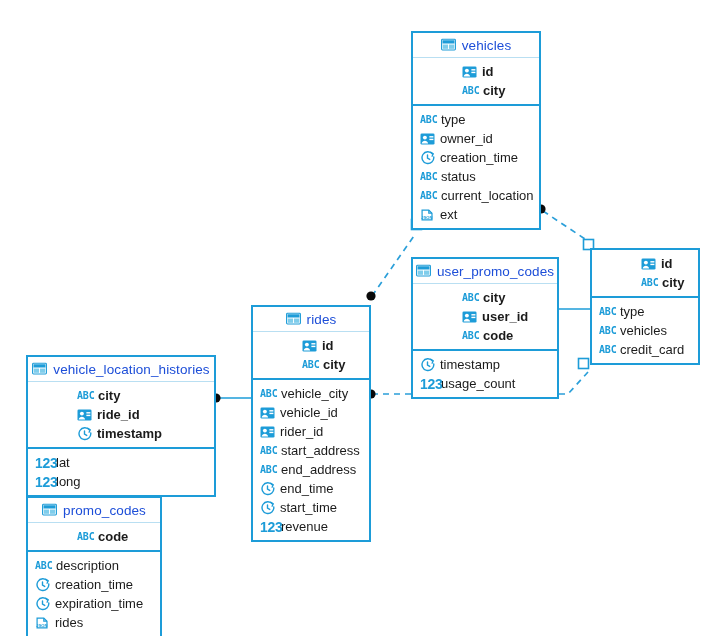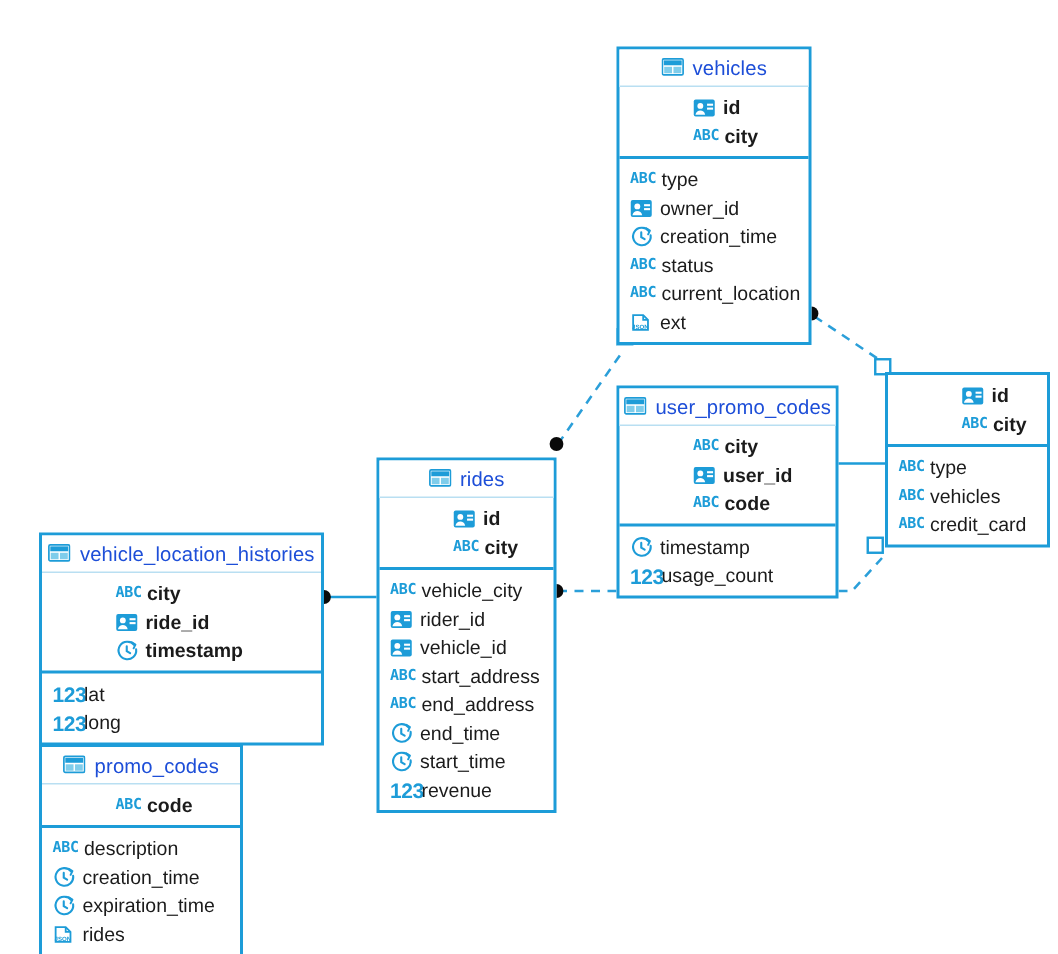--- a/index.html
+++ b/index.html
@@ -292,33 +292,33 @@
         <div class="field">
           <span class="ico">
             <svg viewBox="0 0 16 15" xmlns="http://www.w3.org/2000/svg">
               <rect x="0.5" y="1.5" width="15" height="12" rx="1.4" fill="#1d9cd8"></rect>
               <circle cx="5.2" cy="6" r="2.1" fill="#ffffff"></circle>
               <path d="M1.7 12.3c0.5-2.1 1.9-3 3.5-3s3 0.9 3.5 3z" fill="#ffffff"></path>
               <rect x="10" y="4.4" width="4.3" height="1.5" fill="#ffffff"></rect>
               <rect x="10" y="7.2" width="4.3" height="1.5" fill="#ffffff"></rect>
             </svg>
           </span>
+          <span class="fname">vehicle_id</span>
+        </div>
+        <div class="field">
+          <span class="ico">
+            <svg viewBox="0 0 16 15" xmlns="http://www.w3.org/2000/svg">
+              <rect x="0.5" y="1.5" width="15" height="12" rx="1.4" fill="#1d9cd8"></rect>
+              <circle cx="5.2" cy="6" r="2.1" fill="#ffffff"></circle>
+              <path d="M1.7 12.3c0.5-2.1 1.9-3 3.5-3s3 0.9 3.5 3z" fill="#ffffff"></path>
+              <rect x="10" y="4.4" width="4.3" height="1.5" fill="#ffffff"></rect>
+              <rect x="10" y="7.2" width="4.3" height="1.5" fill="#ffffff"></rect>
+            </svg>
+          </span>
           <span class="fname">rider_id</span>
-        </div>
-        <div class="field">
-          <span class="ico">
-            <svg viewBox="0 0 16 15" xmlns="http://www.w3.org/2000/svg">
-              <rect x="0.5" y="1.5" width="15" height="12" rx="1.4" fill="#1d9cd8"></rect>
-              <circle cx="5.2" cy="6" r="2.1" fill="#ffffff"></circle>
-              <path d="M1.7 12.3c0.5-2.1 1.9-3 3.5-3s3 0.9 3.5 3z" fill="#ffffff"></path>
-              <rect x="10" y="4.4" width="4.3" height="1.5" fill="#ffffff"></rect>
-              <rect x="10" y="7.2" width="4.3" height="1.5" fill="#ffffff"></rect>
-            </svg>
-          </span>
-          <span class="fname">vehicle_id</span>
         </div>
         <div class="field">
           <span class="ico-txt">ABC</span>
           <span class="fname">start_address</span>
         </div>
         <div class="field">
           <span class="ico-txt">ABC</span>
           <span class="fname">end_address</span>
         </div>
         <div class="field">

